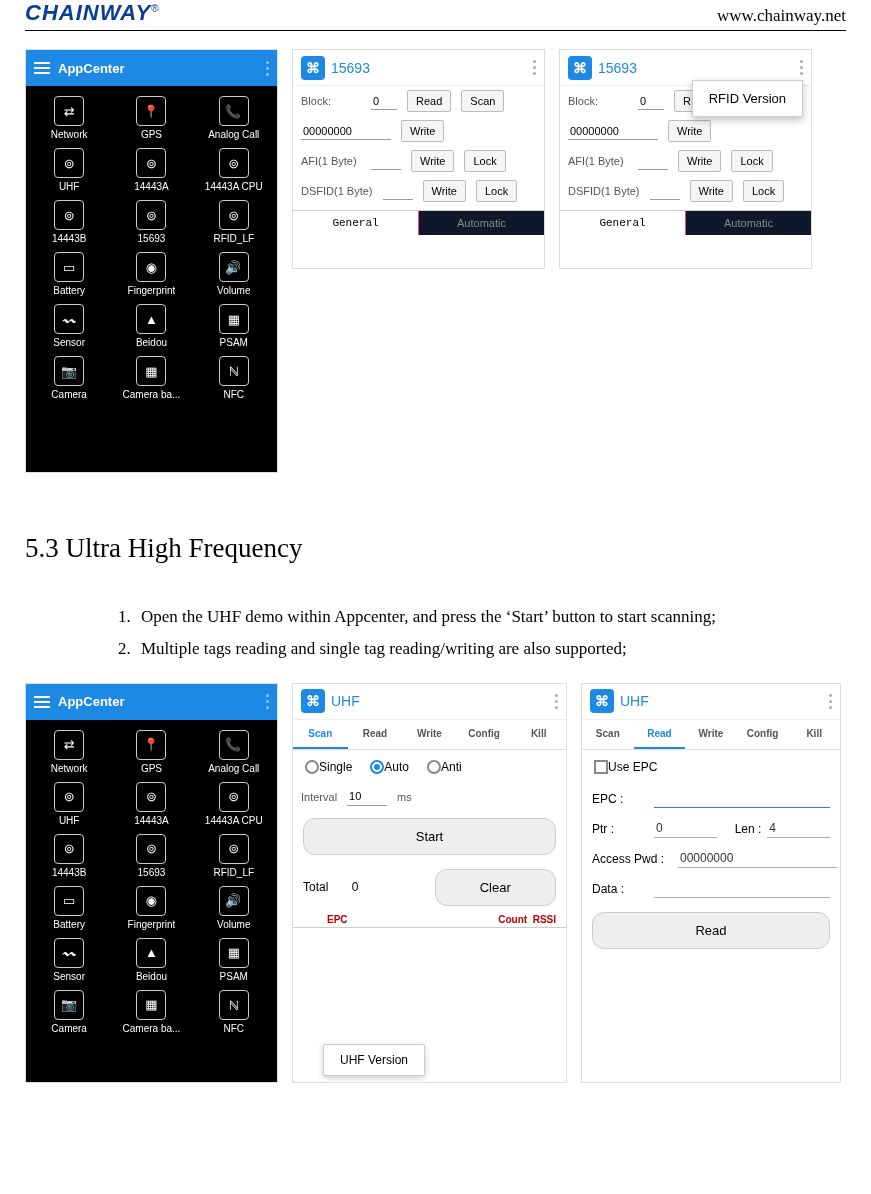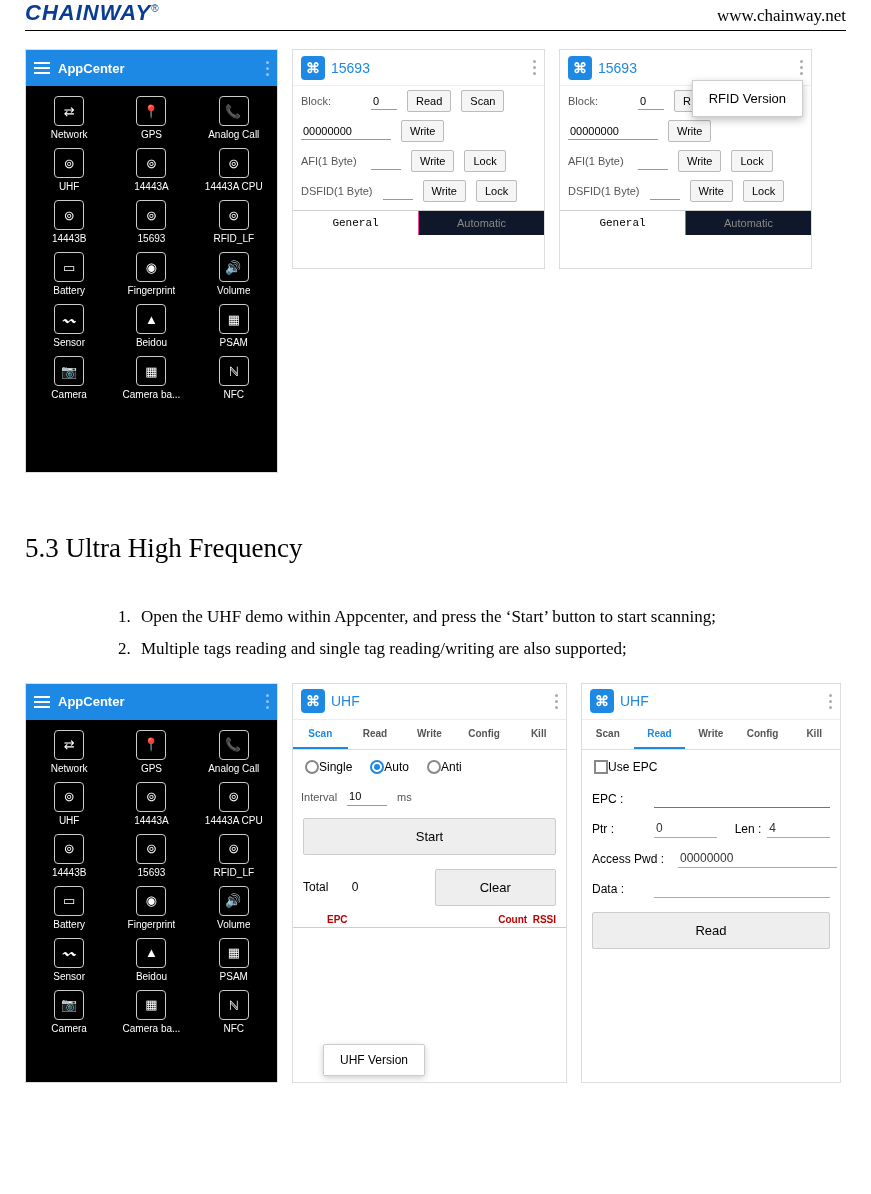--- a/index.html
+++ b/index.html
@@ -166,21 +166,21 @@
     width:14px; height:14px; border:2px solid #888; border-radius:50%;
     display:flex; align-items:center; justify-content:center;
   }
   .radio-outer.sel { border-color:#1e88e5; }
   .radio-inner { width:6px; height:6px; background:#1e88e5; border-radius:50%; }
   .chk-box { width:14px; height:14px; border:2px solid #888; }
 
   .big-btn {
     display:block; width:calc(100% - 20px); margin:8px auto;
     background:#eee; border:1px solid #ccc; text-align:center;
-    padding:10px 0; font-size:13px; cursor:pointer; border-radius:2px;
+    padding:10px 0; font-size:13px; cursor:pointer; border-radius:12px;
   }
   .half-row { display:flex; padding:0 10px; gap:10px; font-size:12px; align-items:center;justify-content:center; }
   .half-row .big-btn { flex:1; margin:6px 0; }
   .red-hdr {
     display:flex; padding:2px 10px; color:#b00; font-size:10px; font-weight:bold;
     border-bottom:1px solid #ccc;
   }
   .red-hdr span:first-child { flex:1;margin-left:24px; }
 
   .field-row {

